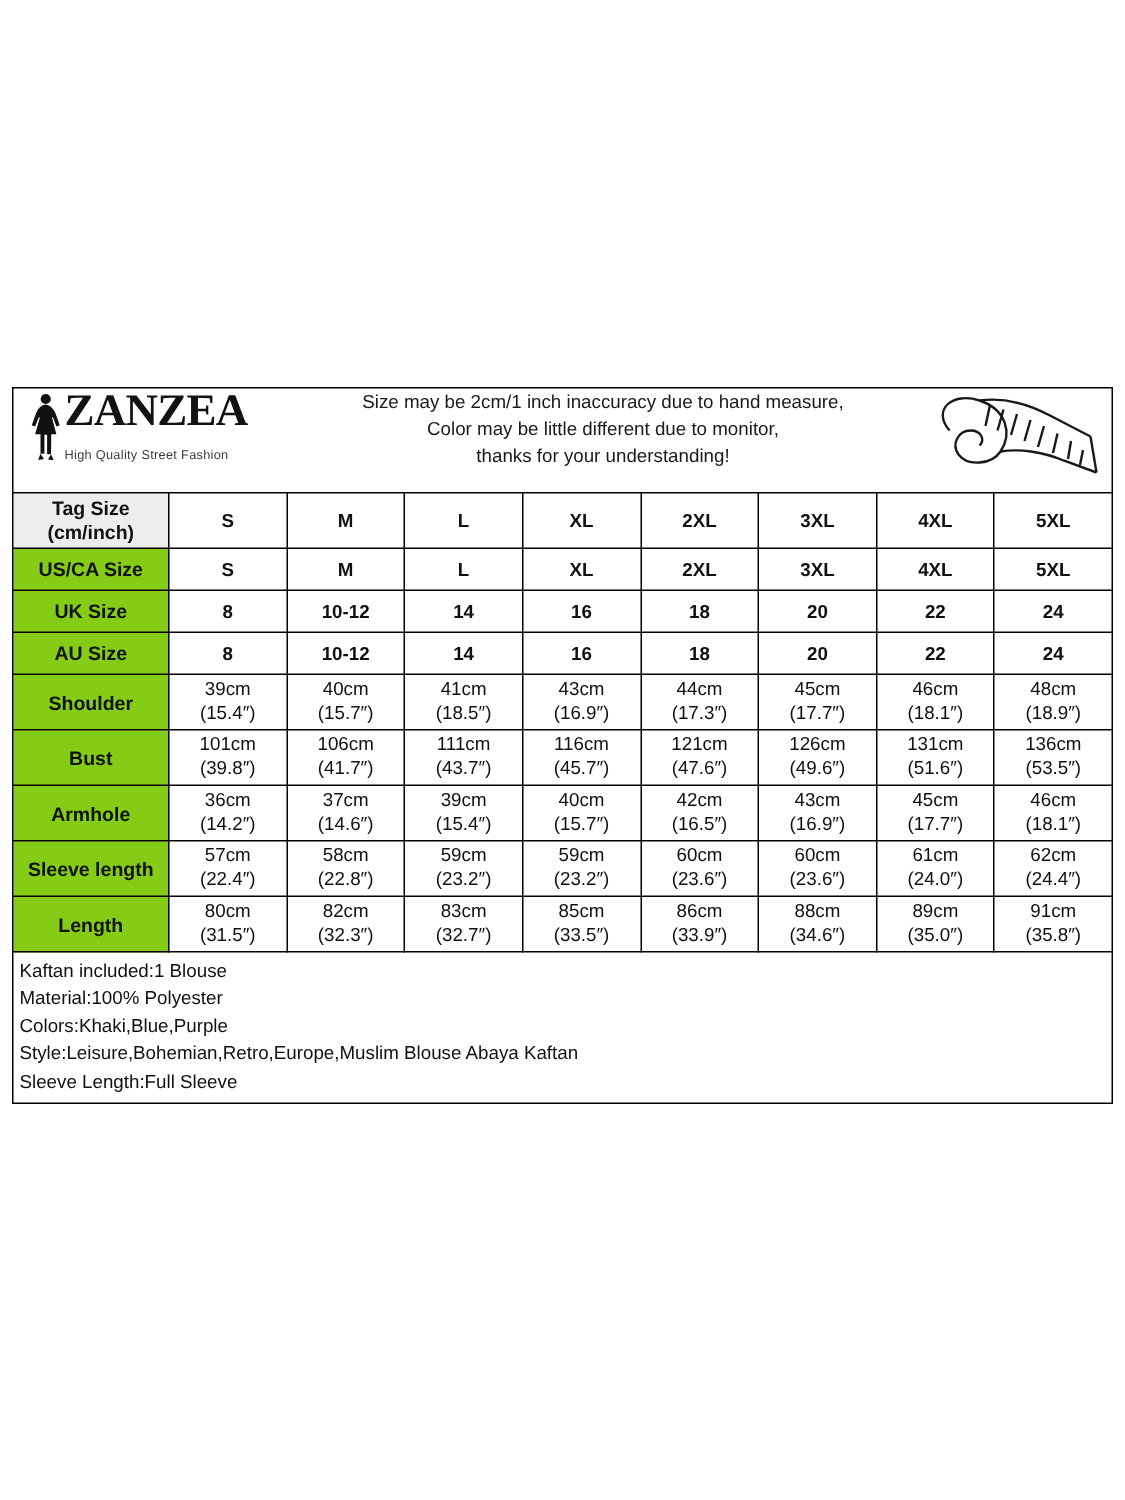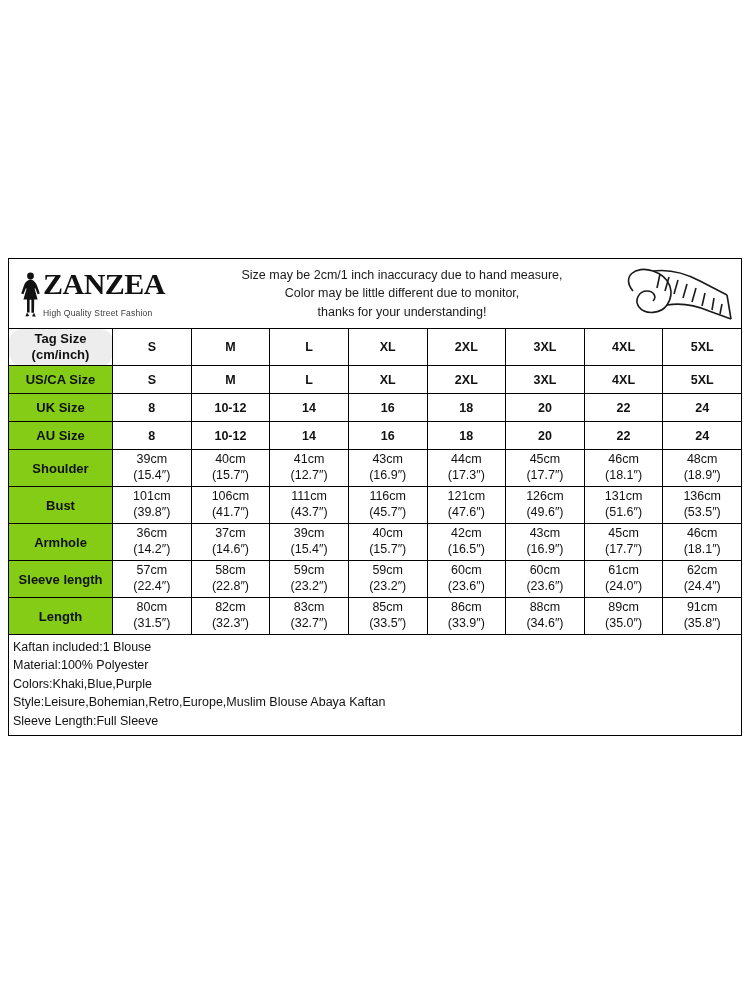--- a/index.html
+++ b/index.html
@@ -17,21 +17,21 @@
   }
   #chart-wrap {
     position: absolute;
     left: 8px;
     top: 258px;
     width: 734px;
   }
   
   .header-band {
     display: flex;
-    align-items: center;
+    align-items: flex-start;
     border: 1px solid #000;
     border-bottom: none;
     height: 70px;
     background: #fff;
   }
   .brand {
     width: 190px;
     padding-left: 8px;
     display: flex;
     align-items: flex-start;
@@ -96,21 +96,21 @@
   table.size-table td.rowhead-plain {
     font-weight: bold;
     font-size: 13px;
     background: #84cc16;
   }
   table.size-table td.val { font-weight: bold; }
   .two-line { line-height: 1.25; padding: 3px 0; }
   .two-line .cm { display: block; font-weight: normal; }
   .two-line .in { display: block; font-weight: normal; }
   tr.tall td, tr.tall th { height: 37px; }
-  .head2 { line-height: 1.2; border-radius: 13px; }
+  .head2 { line-height: 1.2; }
   
   .footer-box {
     border: 1px solid #000;
     border-top: none;
     padding: 3px 4px 5px 4px;
   }
   .footer-box div {
     font-size: 12.5px;
     color: #111;
     line-height: 1.47;
@@ -228,21 +228,21 @@
           <td class="two-line">
               <span class="cm">39cm</span>
               <span class="in">(15.4″)</span>
             </td>
           <td class="two-line">
               <span class="cm">40cm</span>
               <span class="in">(15.7″)</span>
             </td>
           <td class="two-line">
               <span class="cm">41cm</span>
-              <span class="in">(12.7″)</span>
+              <span class="in">(18.5″)</span>
             </td>
           <td class="two-line">
               <span class="cm">43cm</span>
               <span class="in">(16.9″)</span>
             </td>
           <td class="two-line">
               <span class="cm">44cm</span>
               <span class="in">(17.3″)</span>
             </td>
           <td class="two-line">

